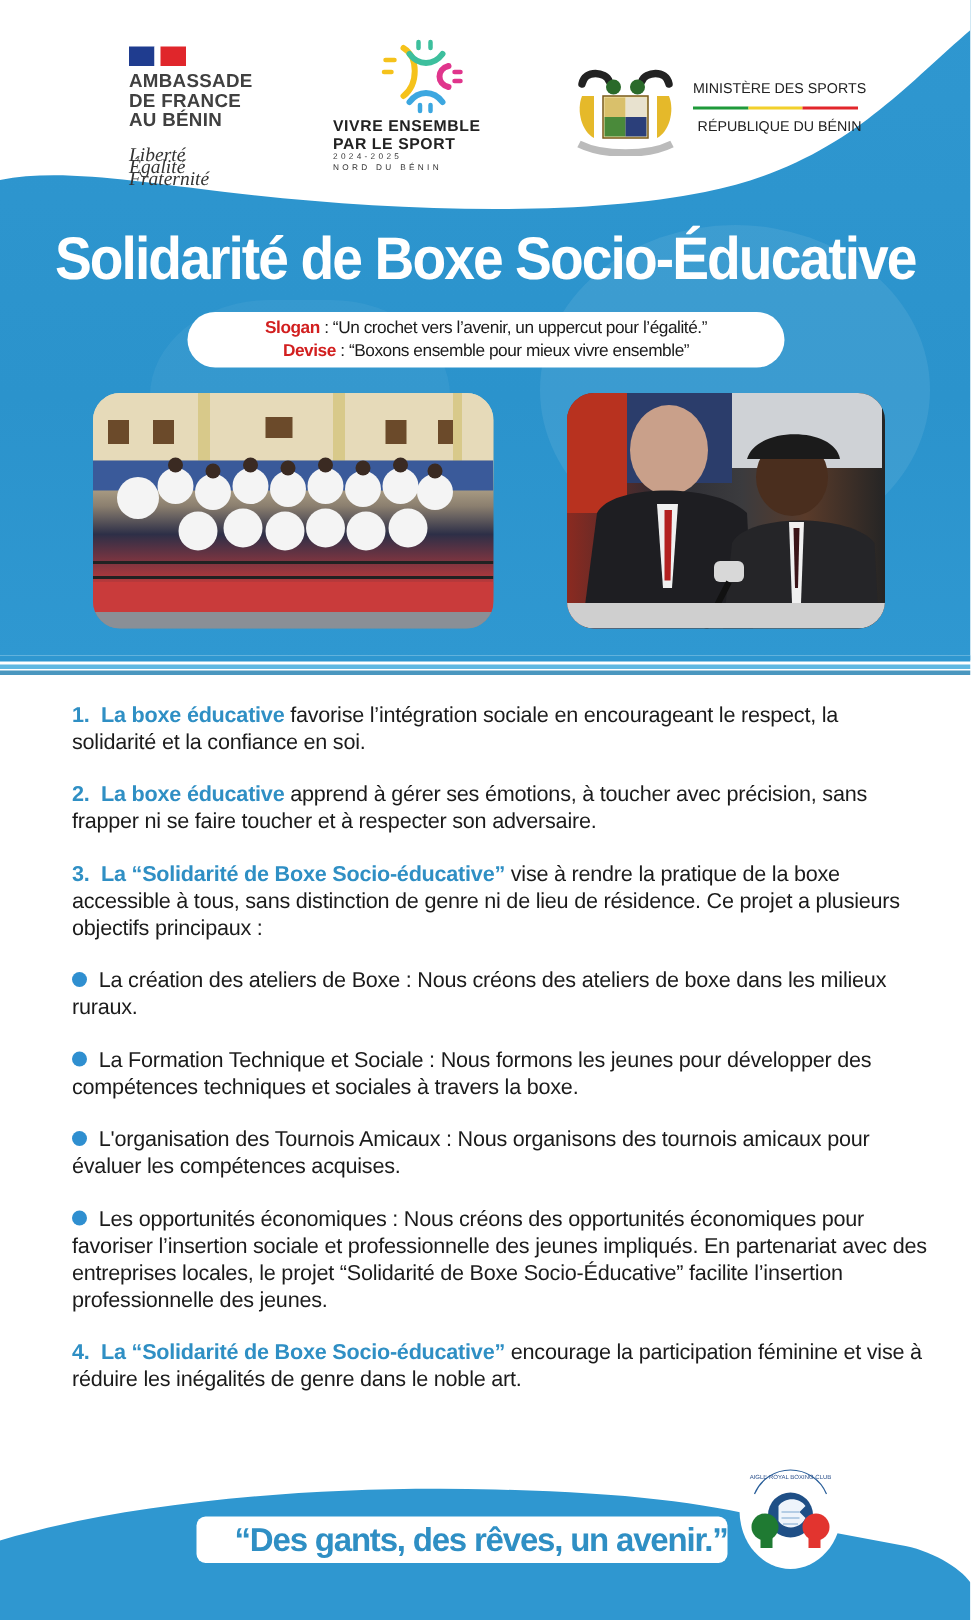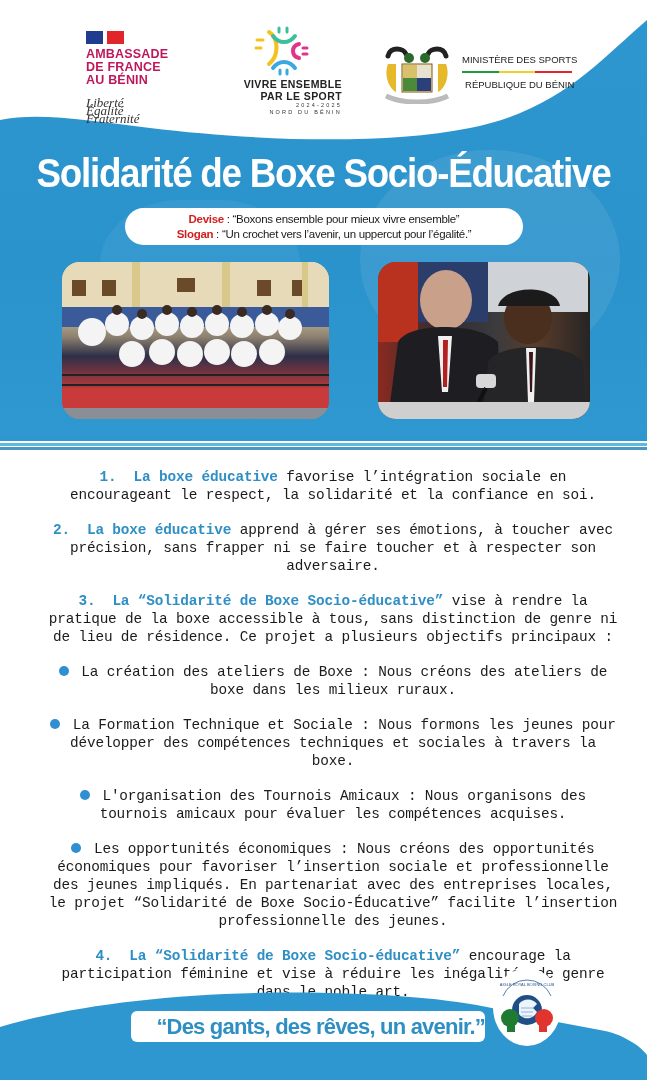--- a/index.html
+++ b/index.html
@@ -10,24 +10,24 @@
   .top-band .glow1{position:absolute;left:360px;top:150px;width:260px;height:220px;border-radius:50%;background:rgba(255,255,255,0.08);}
   .top-band .glow2{position:absolute;left:100px;top:200px;width:200px;height:160px;border-radius:40%;background:rgba(255,255,255,0.05);}
   .header-curve{position:absolute;left:0;top:0;width:647px;height:160px;}
   .logos{position:absolute;left:0;top:0;width:647px;height:140px;}
   
   .fr-logo{position:absolute;left:86px;top:31px;width:100px;}
   .fr-flag{display:flex;width:38px;height:13px;}
   .fr-flag .b{flex:1;background:#1f3c8f;}
   .fr-flag .w{width:4px;background:#fff;}
   .fr-flag .r{flex:1;background:#e0262b;}
-  .fr-name{font-family:"Liberation Sans",sans-serif;font-weight:bold;font-size:12.5px;line-height:13px;color:#be185d;margin-top:4px;letter-spacing:0.2px;}
+  .fr-name{font-family:"Liberation Sans",sans-serif;font-weight:bold;font-size:12.5px;line-height:13px;color:#404040;margin-top:4px;letter-spacing:0.2px;}
   .fr-motto{font-family:"Liberation Serif",serif;font-style:italic;font-size:13px;line-height:8px;color:#333;margin-top:12px;}
   
-  .ve-logo{position:absolute;left:222px;top:26px;width:120px;text-align:right;}
+  .ve-logo{position:absolute;left:222px;top:26px;width:120px;text-align:left;}
   .ve-mark{display:block;margin:0 auto;}
   .ve-title{font-weight:bold;font-size:10.5px;line-height:12px;color:#222;letter-spacing:0.4px;margin-top:2px;}
   .ve-sub{font-size:5.5px;letter-spacing:2.2px;color:#333;line-height:7px;}
   
   .min-logo{position:absolute;left:382px;top:44px;width:200px;height:60px;}
   .min-arms{position:absolute;left:0;top:0;}
   .min-text{position:absolute;left:80px;top:10px;font-size:9.5px;color:#222;}
   .min-text .line1{display:block;line-height:11px;}
   .min-stripe{display:flex;width:110px;height:2px;margin:6px 0 6px 0;}
   .min-stripe span{flex:1;}
@@ -40,21 +40,21 @@
   .photo{position:absolute;border-radius:18px;overflow:hidden;}
   .photo1{left:62px;top:262px;width:267px;height:157px;background:linear-gradient(180deg,#e8dcc0 0%,#d7c7a2 30%,#8b7f6f 48%,#2d2f47 60%,#c43a3a 82%,#8d8d8d 100%);}
   .photo2{left:378px;top:262px;width:212px;height:157px;background:linear-gradient(90deg,#8b2a20 0%,#2c2c33 30%,#3b3b3e 55%,#5a3b2a 75%,#252525 100%);}
   .photo svg{position:absolute;left:0;top:0;}
   
   .sep{position:absolute;left:0;top:437px;width:647px;height:14px;background:#fff;}
   .sep .l1{position:absolute;left:0;top:0;width:647px;height:4px;background:#2f97d0;}
   .sep .l2{position:absolute;left:0;top:6px;width:647px;height:3px;background:#5fb8e2;}
   .sep .l3{position:absolute;left:0;top:10px;width:647px;height:3px;background:#4a97bf;}
   
-  .content{position:absolute;left:48px;top:468px;width:570px;font-family:Liberation Mono, monospace;font-size:14.4px;line-height:18px;color:#1b1b1b;letter-spacing:-0.15px;text-align:center;}
+  .content{position:absolute;left:48px;top:468px;width:570px;font-family:Liberation Sans, sans-serif;font-size:14.4px;line-height:18px;color:#1b1b1b;letter-spacing:-0.15px;}
   .para{margin:0 0 17px 0;}
   .para .hl{color:#2f8fc4;font-weight:bold;}
   .bullet-dot{display:inline-block;width:10px;height:10px;border-radius:50%;background:#2f8fd0;margin-right:4px;vertical-align:0px;}
   
   .footer-band{position:absolute;left:0;top:985px;width:647px;height:95px;}
   .footer-quote{position:absolute;left:131px;top:1011px;width:354px;height:31px;background:#fff;border-radius:6px;text-align:right;color:#2f8fc4;font-family:"Liberation Sans",sans-serif;font-weight:bold;font-size:22px;line-height:31px;letter-spacing:-0.8px;}
   .club-logo{position:absolute;left:493px;top:968px;width:68px;height:78px;border-radius:50%;background:#fff;}
 </style>
 </head>
 <body>
@@ -132,24 +132,24 @@
         </div>
         <span class="line2">RÉPUBLIQUE DU BÉNIN</span>
       </div>
     </div>
   </div>
 
   <div class="title">Solidarité de Boxe Socio-Éducative</div>
 
   <div class="motto-box">
     <div>
+      <span class="lbl">Slogan</span><span> : “Un crochet vers l’avenir, un uppercut pour l’égalité.”</span>
+    </div>
+    <div>
       <span class="lbl">Devise</span><span> : “Boxons ensemble pour mieux vivre ensemble”</span>
-    </div>
-    <div>
-      <span class="lbl">Slogan</span><span> : “Un crochet vers l’avenir, un uppercut pour l’égalité.”</span>
     </div>
   </div>
 
   <div class="photo photo1">
     <svg width="267" height="157" viewBox="0 0 267 157">
       <rect x="0" y="0" width="267" height="45" fill="#e6dab9"></rect>
       <g fill="#6b4a2a">
           <rect x="10" y="18" width="14" height="16"></rect>
           <rect x="40" y="18" width="14" height="16"></rect>
           <rect x="115" y="16" width="18" height="14"></rect>

